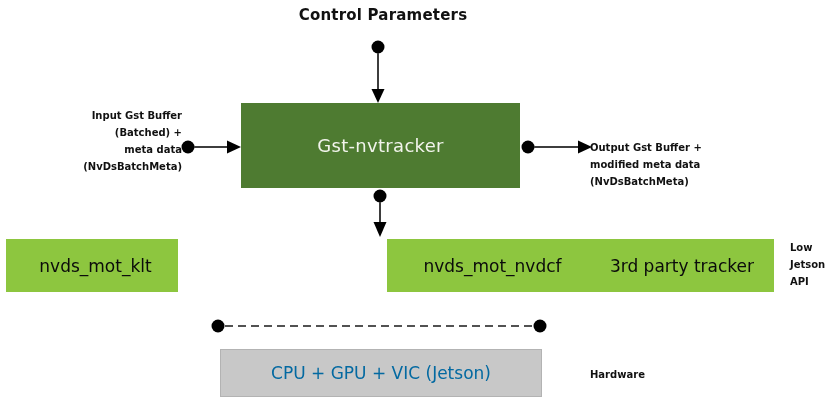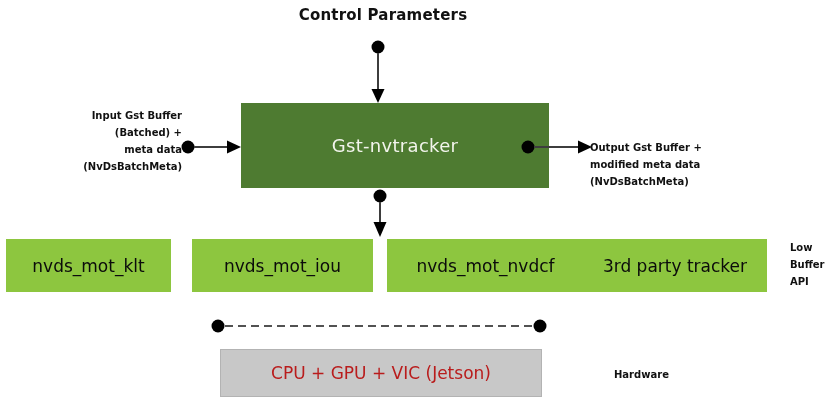--- a/index.html
+++ b/index.html
@@ -13,50 +13,50 @@
     background:var(--bg,#ffffff);
     overflow:hidden;
   }
   .abs{position:absolute;}
   .title{
     top:6px;left:383px;transform:translateX(-50%);
     font-size:15px;font-weight:700;color:#111;
     white-space:nowrap;letter-spacing:.2px;
   }
   .main-box{
-    left:241px;top:103px;width:308px;height:85px;
+    left:241px;top:103px;width:279px;height:85px;
     background:var(--dark-green,#4e7b31);
     display:flex;align-items:center;justify-content:center;
     color:#f2f4ec;font-size:18px;letter-spacing:.3px;
   }
   .side-label{
     font-size:10px;font-weight:600;color:#111;
     line-height:17px;white-space:pre-line;
   }
   .input-label{left:30px;top:107px;width:152px;text-align:right;}
   .output-label{left:590px;top:115px;width:170px;text-align:left;margin-top:24px;}
   .low-row-box{
     top:239px;height:53px;
     background:var(--light-green,#8dc63f);
     display:flex;align-items:center;justify-content:center;
-    font-size:17px;color:#0b0b0b;
+    font-size:17px;color:#0b0b0b;padding-left:7px;
   }
   .box-klt{left:6px;width:165px;}
   .box-iou{left:192px;width:181px;}
   .box-nvdcf{left:387px;width:197px;}
   .box-party{left:583px;width:184px;}
   .lowlevel-label{left:790px;top:239px;}
   .hardware-box{
     left:220px;top:349px;width:322px;height:48px;
     background:var(--gray,#c8c8c8);
     border:1px solid #b3b3b3;box-sizing:border-box;
     display:flex;align-items:center;justify-content:center;
-    font-size:17px;color:#b91c1c;
+    font-size:17px;color:#0369a1;
   }
-  .hardware-label{left:590px;top:366px;margin-left:24px;}
+  .hardware-label{left:590px;top:366px;}
   svg{display:block;}
 </style>
 </head>
 <body>
 
 <div class="canvas">
 
   <div class="abs title">Control Parameters</div>
 
   <svg class="abs" style="left:368px;top:40px;" width="20" height="66">
@@ -92,32 +92,29 @@
 
   <svg class="abs" style="left:370px;top:189px;" width="20" height="50">
     <circle cx="10" cy="7" r="6.5" fill="#000"></circle>
     <line x1="10" y1="13" x2="10" y2="35" stroke="#3d3d3d" stroke-width="2"></line>
     <polygon points="3.5,33 16.5,33 10,48" fill="#000"></polygon>
   </svg>
 
   <div class="abs low-row-box box-klt">
     <span>nvds_mot_klt</span>
   </div>
-  <div class="abs low-row-box box-iou">
-    <span>nvds_mot_iou</span>
-  </div>
   <div class="abs low-row-box box-nvdcf">
     <span>nvds_mot_nvdcf</span>
   </div>
   <div class="abs low-row-box box-party">
     <span>3rd party tracker</span>
   </div>
 
   <div class="abs side-label lowlevel-label">Low
-Buffer
+Jetson
 API</div>
 
   <svg class="abs" style="left:210px;top:318px;" width="340" height="16">
     <circle cx="8" cy="8" r="6.5" fill="#000"></circle>
     <circle cx="330" cy="8" r="6.5" fill="#000"></circle>
     <line x1="15" y1="8" x2="323" y2="8" stroke="#1a1a1a" stroke-width="1.6" stroke-dasharray="8 5"></line>
   </svg>
 
   <div class="abs hardware-box">
     <span>CPU + GPU + VIC (Jetson)</span>

